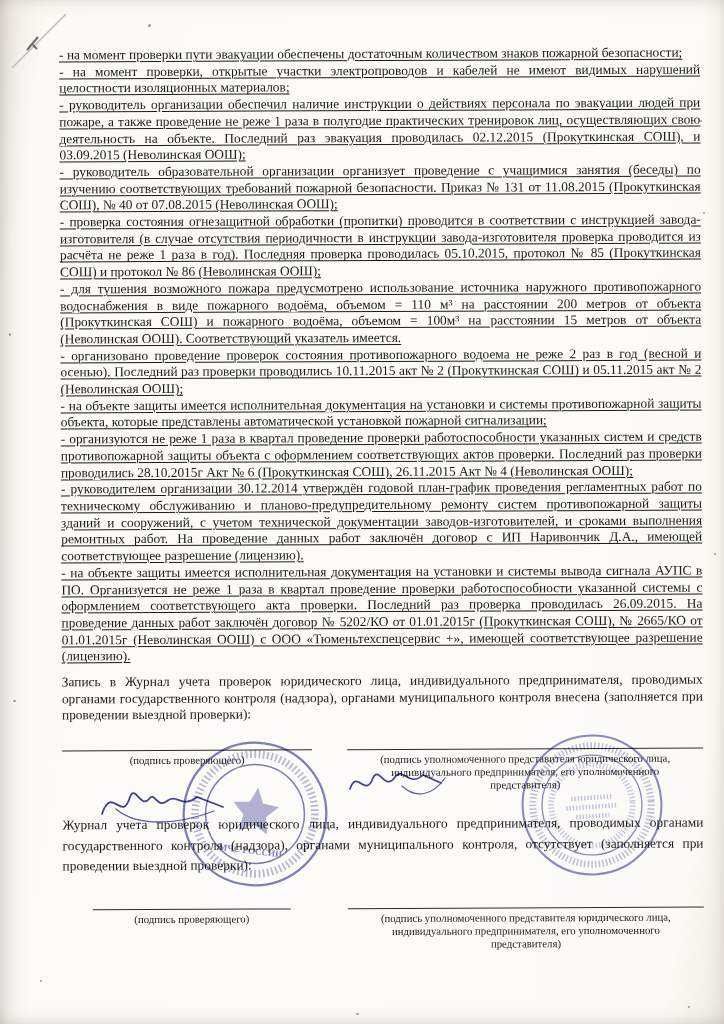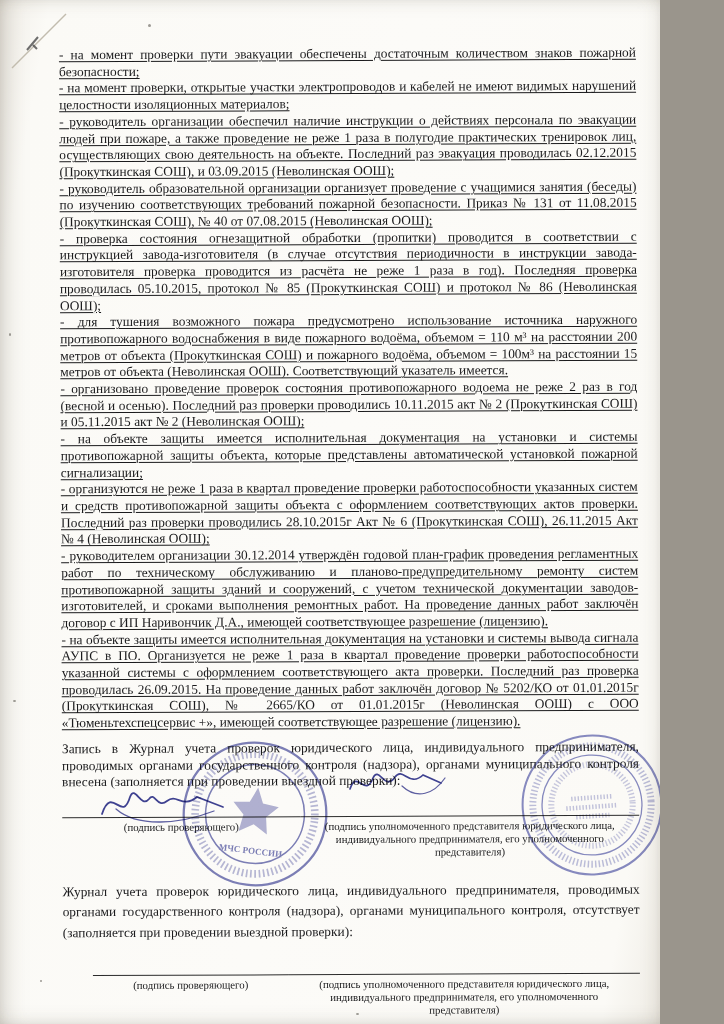--- a/index.html
+++ b/index.html
@@ -2,21 +2,21 @@
 <html lang="ru"><head>
 <meta charset="utf-8">
 <style>
   html,body{margin:0;padding:0;}
   body{
     width:724px;height:1024px;
     font-family:"Liberation Serif", serif;
     background:#9a958c;
   }
   .page{
-    position:relative;width:660px;height:1024px;overflow:hidden;
+    position:relative;width:724px;height:1024px;overflow:hidden;
     background:linear-gradient(100deg,#f1eee8 0%,#fbfaf6 6%,#fcfbf8 50%,#fbfaf6 93%,#efece5 100%);
     box-shadow:inset 18px 0 30px -24px rgba(80,70,50,.5),
                inset -14px 0 26px -22px rgba(80,70,50,.35),
                inset 0 -16px 26px -24px rgba(80,70,50,.3),
                inset 0 14px 24px -22px rgba(80,70,50,.25);
   }
   .doc{
     position:absolute;left:61px;right:22px;top:46px;
     color:#1b1b1d;
     font-size:13.4px;line-height:16.7px;

